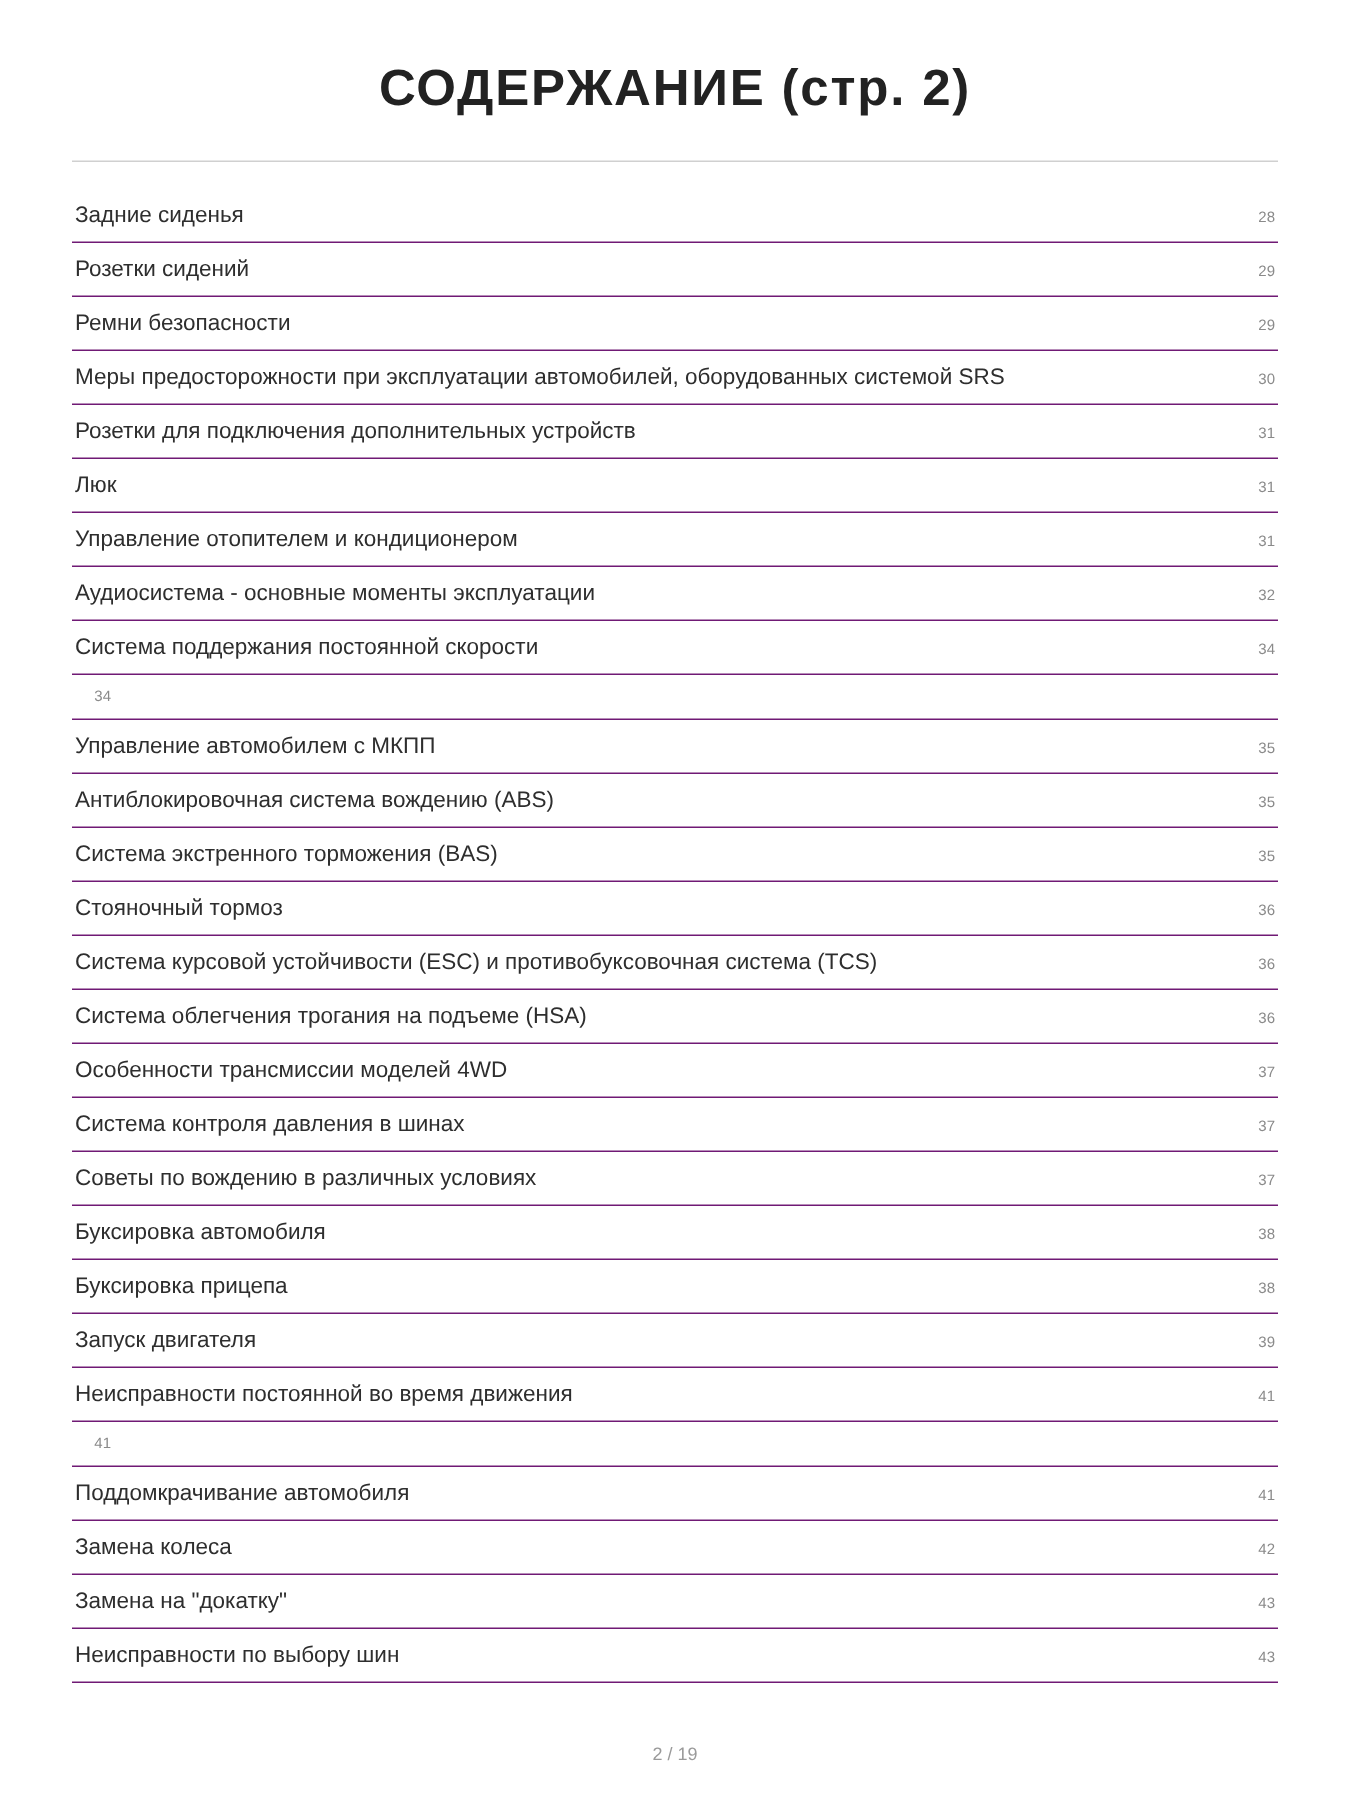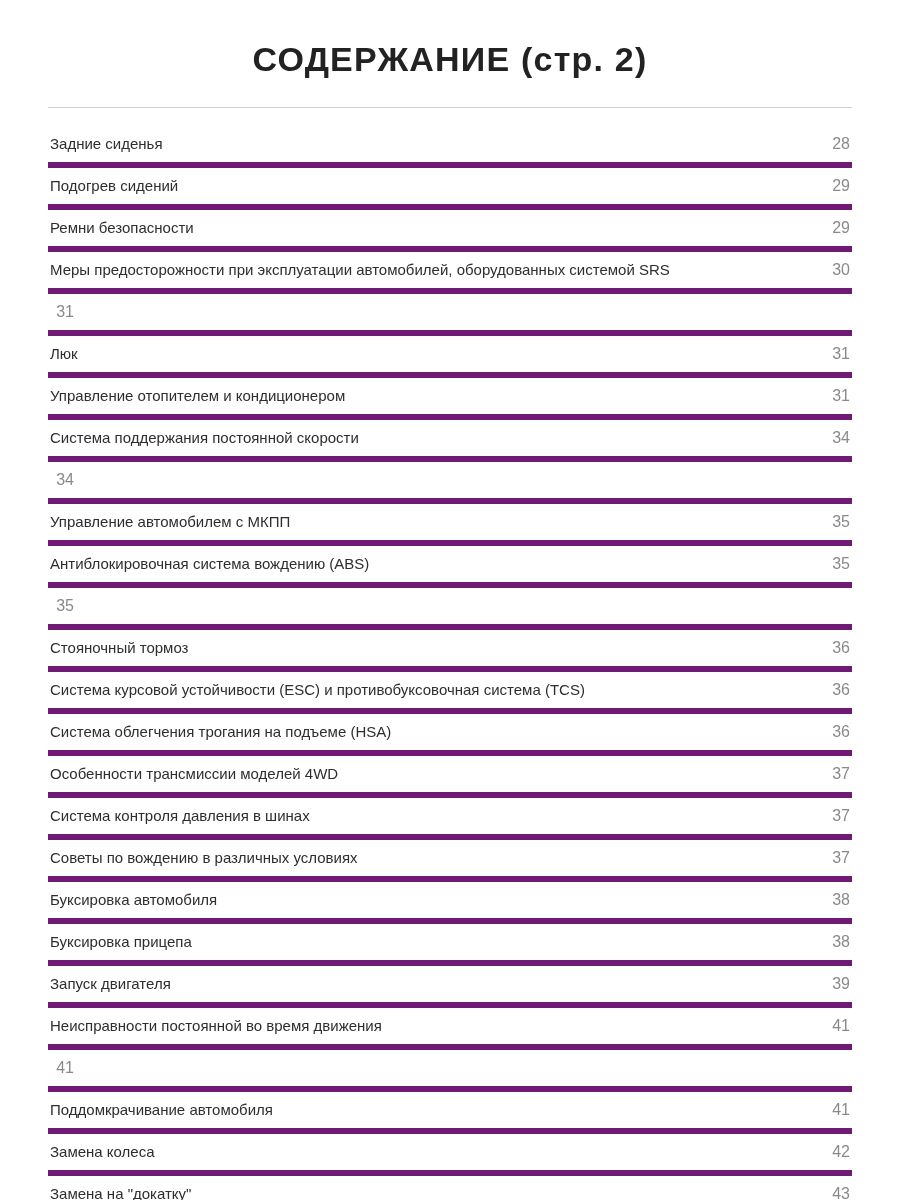--- a/index.html
+++ b/index.html
@@ -36,37 +36,37 @@
     border-top: 1px solid #d0d0d0;
     margin: 0 0 16px 0;
   }
   .toc {
     margin-top: 2px;
   }
   .toc-row {
     display: flex;
     align-items: baseline;
     justify-content: space-between;
-    border-bottom: 6px solid #701a75;
+    border-bottom: 1px solid #701a75;
     padding: 9px 2px 9px 2px;
     font-size: 15px;
   }
   .toc-row:first-child {
     border-top: none;
   }
   .toc-label {
     color: #2e2e2e;
     white-space: nowrap;
     overflow: hidden;
     text-overflow: ellipsis;
     padding-right: 14px;
   }
   .toc-page {
     color: #8a8a8a;
-    font-size: 16px;
+    font-size: 10px;
     flex: 0 0 auto;
     min-width: 24px;
     text-align: right;
   }
   .footer {
     margin-top: auto;
     text-align: center;
     color: #9a9a9a;
     font-size: 12px;
     padding: 40px 0 26px 0;
@@ -80,58 +80,64 @@
   <div class="doc-title">СОДЕРЖАНИЕ (стр. 2)</div>
 
   <hr class="title-rule">
 
   <div class="toc" id="toc-list">
       <div class="toc-row">
         <span class="toc-label">Задние сиденья</span>
         <span class="toc-page">28</span>
       </div>
       <div class="toc-row">
-        <span class="toc-label">Подогрев сидений</span>
+        <span class="toc-label">Розетки сидений</span>
         <span class="toc-page">29</span>
       </div>
       <div class="toc-row">
         <span class="toc-label">Ремни безопасности</span>
         <span class="toc-page">29</span>
       </div>
       <div class="toc-row">
         <span class="toc-label">Меры предосторожности при эксплуатации автомобилей, оборудованных системой SRS</span>
         <span class="toc-page">30</span>
       </div>
       <div class="toc-row">
+        <span class="toc-label">Розетки для подключения дополнительных устройств</span>
         <span class="toc-page">31</span>
       </div>
       <div class="toc-row">
         <span class="toc-label">Люк</span>
         <span class="toc-page">31</span>
       </div>
       <div class="toc-row">
         <span class="toc-label">Управление отопителем и кондиционером</span>
         <span class="toc-page">31</span>
       </div>
       <div class="toc-row">
+        <span class="toc-label">Аудиосистема - основные моменты эксплуатации</span>
+        <span class="toc-page">32</span>
+      </div>
+      <div class="toc-row">
         <span class="toc-label">Система поддержания постоянной скорости</span>
         <span class="toc-page">34</span>
       </div>
       <div class="toc-row">
         <span class="toc-page">34</span>
       </div>
       <div class="toc-row">
         <span class="toc-label">Управление автомобилем с МКПП</span>
         <span class="toc-page">35</span>
       </div>
       <div class="toc-row">
         <span class="toc-label">Антиблокировочная система вождению (ABS)</span>
         <span class="toc-page">35</span>
       </div>
       <div class="toc-row">
+        <span class="toc-label">Система экстренного торможения (BAS)</span>
         <span class="toc-page">35</span>
       </div>
       <div class="toc-row">
         <span class="toc-label">Стояночный тормоз</span>
         <span class="toc-page">36</span>
       </div>
       <div class="toc-row">
         <span class="toc-label">Система курсовой устойчивости (ESC) и противобуксовочная система (TCS)</span>
         <span class="toc-page">36</span>
       </div>

